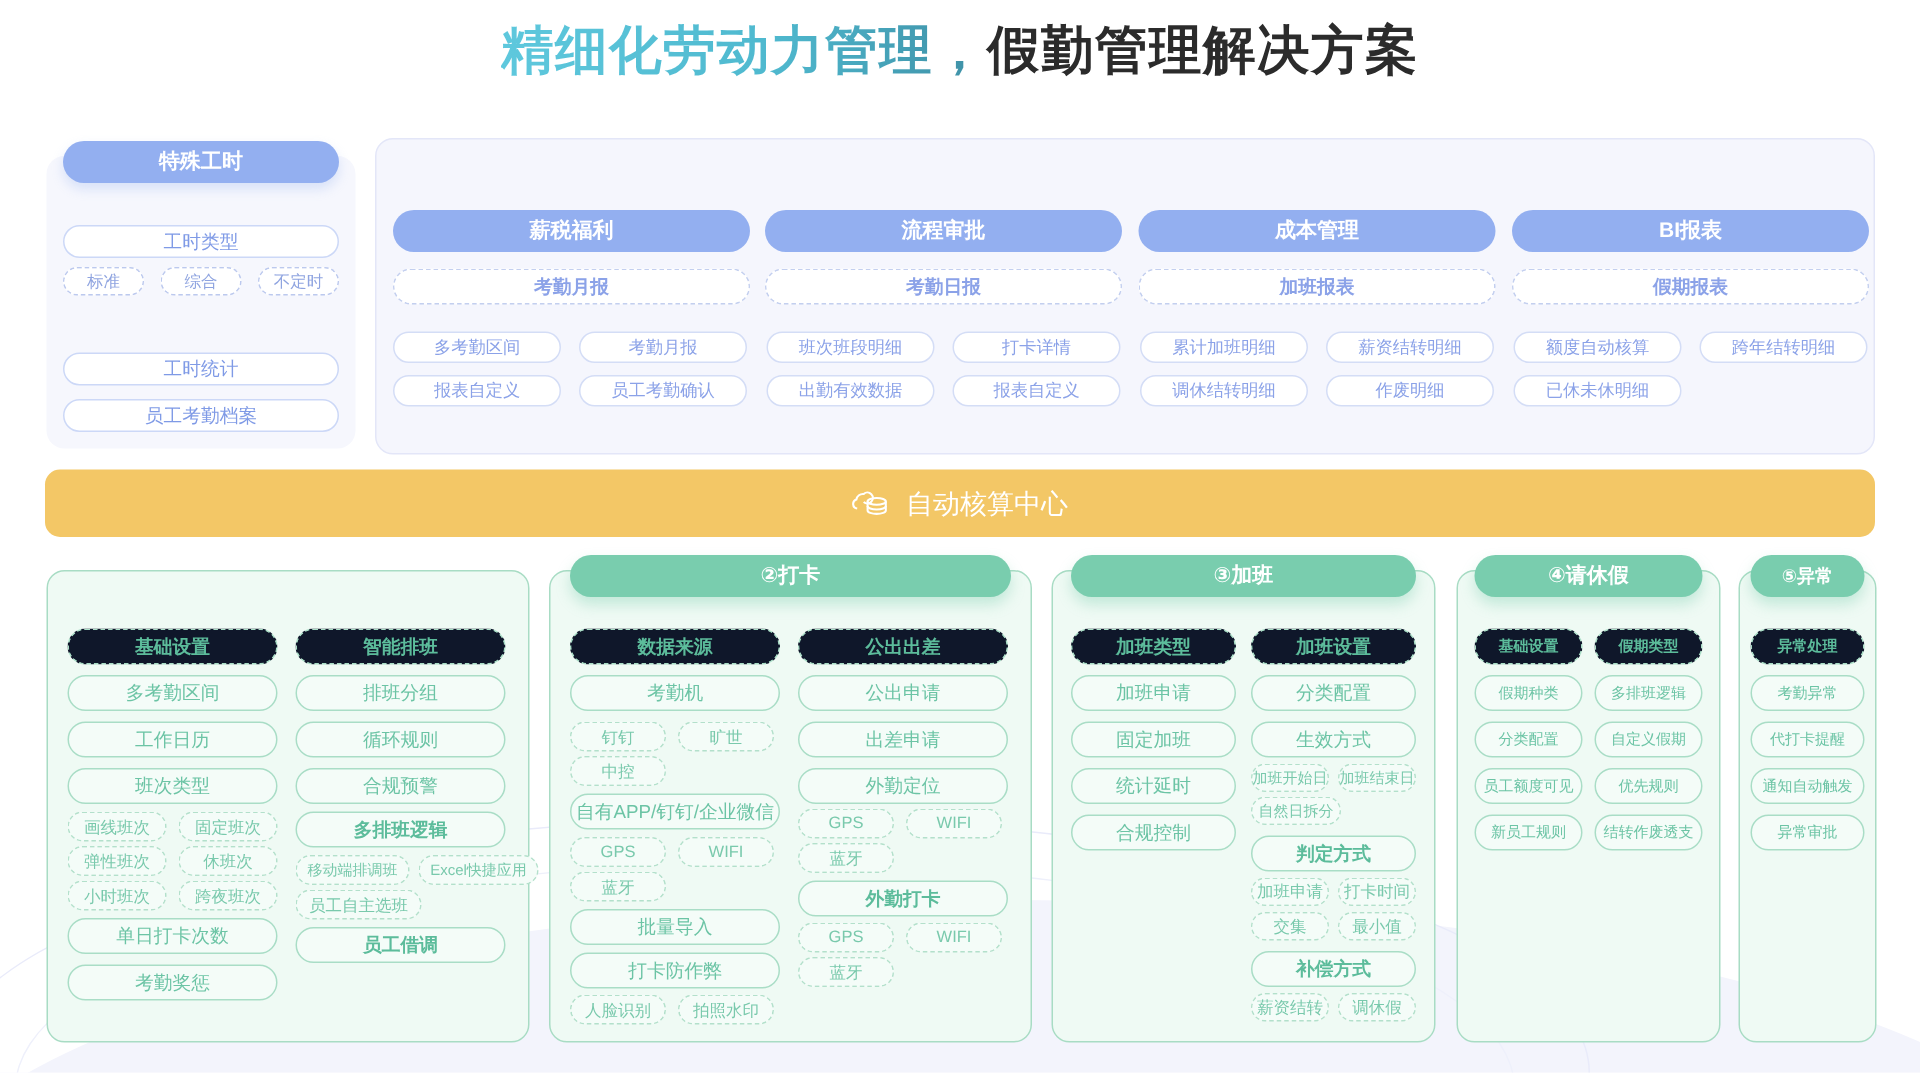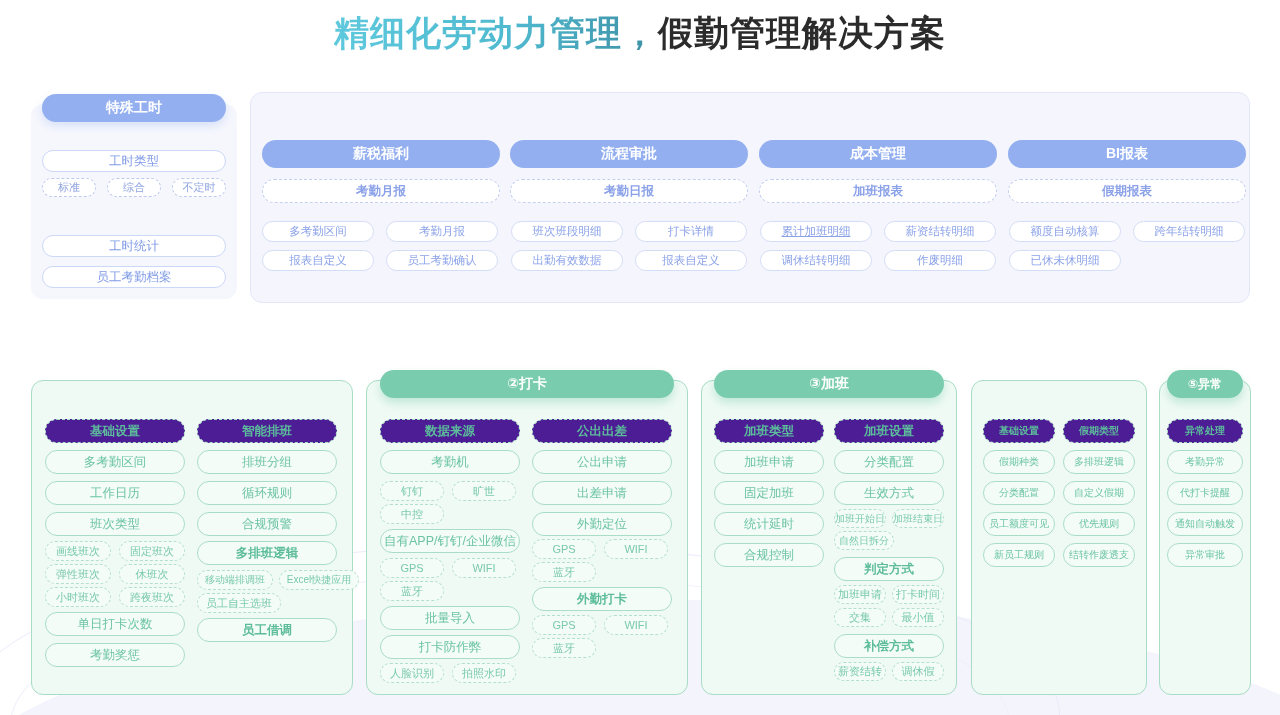--- a/index.html
+++ b/index.html
@@ -110,21 +110,21 @@
     display:flex; align-items:center; justify-content:center;
     box-shadow:0 5px 9px rgba(121,205,174,.38);
     z-index:3;
   }
   .g-solid {
     position:absolute; background:#f4fcf8; border:1px solid #a9ddc6;
     border-radius:13px; color:#6cc4a5; font-size:12.5px;
     display:flex; align-items:center; justify-content:center; text-align:center;
   }
   .g-dash {
-    position:absolute; background:#4c1d95; border:1px dashed #a9ddc6;
+    position:absolute; background:#0f172a; border:1px dashed #a9ddc6;
     border-radius:13px; color:#5cbc9b; font-size:12.5px; font-weight:bold;
     display:flex; align-items:center; justify-content:center; text-align:center;
   }
   .g-dash-sm {
     position:absolute; background:#f4fcf8; border:1px dashed #b3e0cb;
     border-radius:11px; color:#79c9ac; font-size:11px;
     display:flex; align-items:center; justify-content:center; text-align:center;
   }
   .g-solid-bold { font-weight:bold; color:#5cbc9b; }
   .tiny { font-size:10px; }
@@ -164,33 +164,44 @@
 
   <div class="rep-sub" style="left:262px; width:238px;">考勤月报</div>
   <div class="rep-sub" style="left:510px; width:238px;">考勤日报</div>
   <div class="rep-sub" style="left:759px; width:238px;">加班报表</div>
   <div class="rep-sub" style="left:1008px; width:238px;">假期报表</div>
 
   <div class="rep-tag" style="left:262px; top:221px; width:112px;">多考勤区间</div>
   <div class="rep-tag" style="left:386px; top:221px; width:112px;">考勤月报</div>
   <div class="rep-tag" style="left:511px; top:221px; width:112px;">班次班段明细</div>
   <div class="rep-tag" style="left:635px; top:221px; width:112px;">打卡详情</div>
-  <div class="rep-tag" style="left:760px; top:221px; width:112px;text-decoration:underline;">累计加班明细</div>
+  <div class="rep-tag" style="left:760px; top:221px; width:112px;">累计加班明细</div>
   <div class="rep-tag" style="left:884px; top:221px; width:112px;">薪资结转明细</div>
   <div class="rep-tag" style="left:1009px; top:221px; width:112px;">额度自动核算</div>
   <div class="rep-tag" style="left:1133px; top:221px; width:112px;">跨年结转明细</div>
 
   <div class="rep-tag" style="left:262px; top:250px; width:112px;">报表自定义</div>
   <div class="rep-tag" style="left:386px; top:250px; width:112px;">员工考勤确认</div>
   <div class="rep-tag" style="left:511px; top:250px; width:112px;">出勤有效数据</div>
   <div class="rep-tag" style="left:635px; top:250px; width:112px;">报表自定义</div>
   <div class="rep-tag" style="left:760px; top:250px; width:112px;">调休结转明细</div>
   <div class="rep-tag" style="left:884px; top:250px; width:112px;">作废明细</div>
   <div class="rep-tag" style="left:1009px; top:250px; width:112px;">已休未休明细</div>
 
+  <div class="banner">
+    <span>
+      <svg class="cloud-icon" viewBox="0 0 30 24" fill="none" stroke="#ffffff" stroke-width="1.6">
+        <path d="M9 10.5a4.2 4.2 0 1 0 0-6.2 5 5 0 0 0-5.6 4.2A3.6 3.6 0 0 0 4 15.5"></path>
+        <ellipse cx="19" cy="10" rx="7" ry="2.6"></ellipse>
+        <path d="M12 10v7c0 1.45 3.13 2.6 7 2.6s7-1.15 7-2.6v-7"></path>
+        <path d="M12 13.6c0 1.45 3.13 2.6 7 2.6s7-1.15 7-2.6"></path>
+      </svg>
+    </span>
+    <span>自动核算中心</span>
+  </div>
 
   <div class="gcol" style="left:31px; width:322px; height:315px;"></div>
 
   <div class="g-dash" style="left:45px; top:419px; width:140px; height:24px;">基础设置</div>
   <div class="g-solid" style="left:45px; top:450px; width:140px; height:24px;">多考勤区间</div>
   <div class="g-solid" style="left:45px; top:481px; width:140px; height:24px;">工作日历</div>
   <div class="g-solid" style="left:45px; top:512px; width:140px; height:24px;">班次类型</div>
   <div class="g-dash-sm" style="left:45px; top:541px; width:66px; height:20px;">画线班次</div>
   <div class="g-dash-sm" style="left:119px; top:541px; width:66px; height:20px;">固定班次</div>
   <div class="g-dash-sm" style="left:45px; top:564px; width:66px; height:20px;">弹性班次</div>
@@ -257,20 +268,21 @@
   <div class="g-solid g-solid-bold" style="left:834px; top:557px; width:110px; height:24px;">判定方式</div>
   <div class="g-dash-sm" style="left:834px; top:585px; width:52px; height:19px;">加班申请</div>
   <div class="g-dash-sm" style="left:892px; top:585px; width:52px; height:19px;">打卡时间</div>
   <div class="g-dash-sm" style="left:834px; top:608px; width:52px; height:19px;">交集</div>
   <div class="g-dash-sm" style="left:892px; top:608px; width:52px; height:19px;">最小值</div>
   <div class="g-solid g-solid-bold" style="left:834px; top:634px; width:110px; height:24px;">补偿方式</div>
   <div class="g-dash-sm" style="left:834px; top:662px; width:52px; height:19px;">薪资结转</div>
   <div class="g-dash-sm" style="left:892px; top:662px; width:52px; height:19px;">调休假</div>
 
   <div class="gcol" style="left:971px; width:176px; height:315px;"></div>
+  <div class="gcol-head" style="left:983px; top:370px; width:152px;">④请休假</div>
 
   <div class="g-dash tiny" style="left:983px; top:419px; width:72px; height:24px;">基础设置</div>
   <div class="g-dash tiny" style="left:1063px; top:419px; width:72px; height:24px;">假期类型</div>
   <div class="g-solid tiny" style="left:983px; top:450px; width:72px; height:24px;">假期种类</div>
   <div class="g-solid tiny" style="left:1063px; top:450px; width:72px; height:24px;">多排班逻辑</div>
   <div class="g-solid tiny" style="left:983px; top:481px; width:72px; height:24px;">分类配置</div>
   <div class="g-solid tiny" style="left:1063px; top:481px; width:72px; height:24px;">自定义假期</div>
   <div class="g-solid tiny" style="left:983px; top:512px; width:72px; height:24px;">员工额度可见</div>
   <div class="g-solid tiny" style="left:1063px; top:512px; width:72px; height:24px;">优先规则</div>
   <div class="g-solid tiny" style="left:983px; top:543px; width:72px; height:24px;">新员工规则</div>

